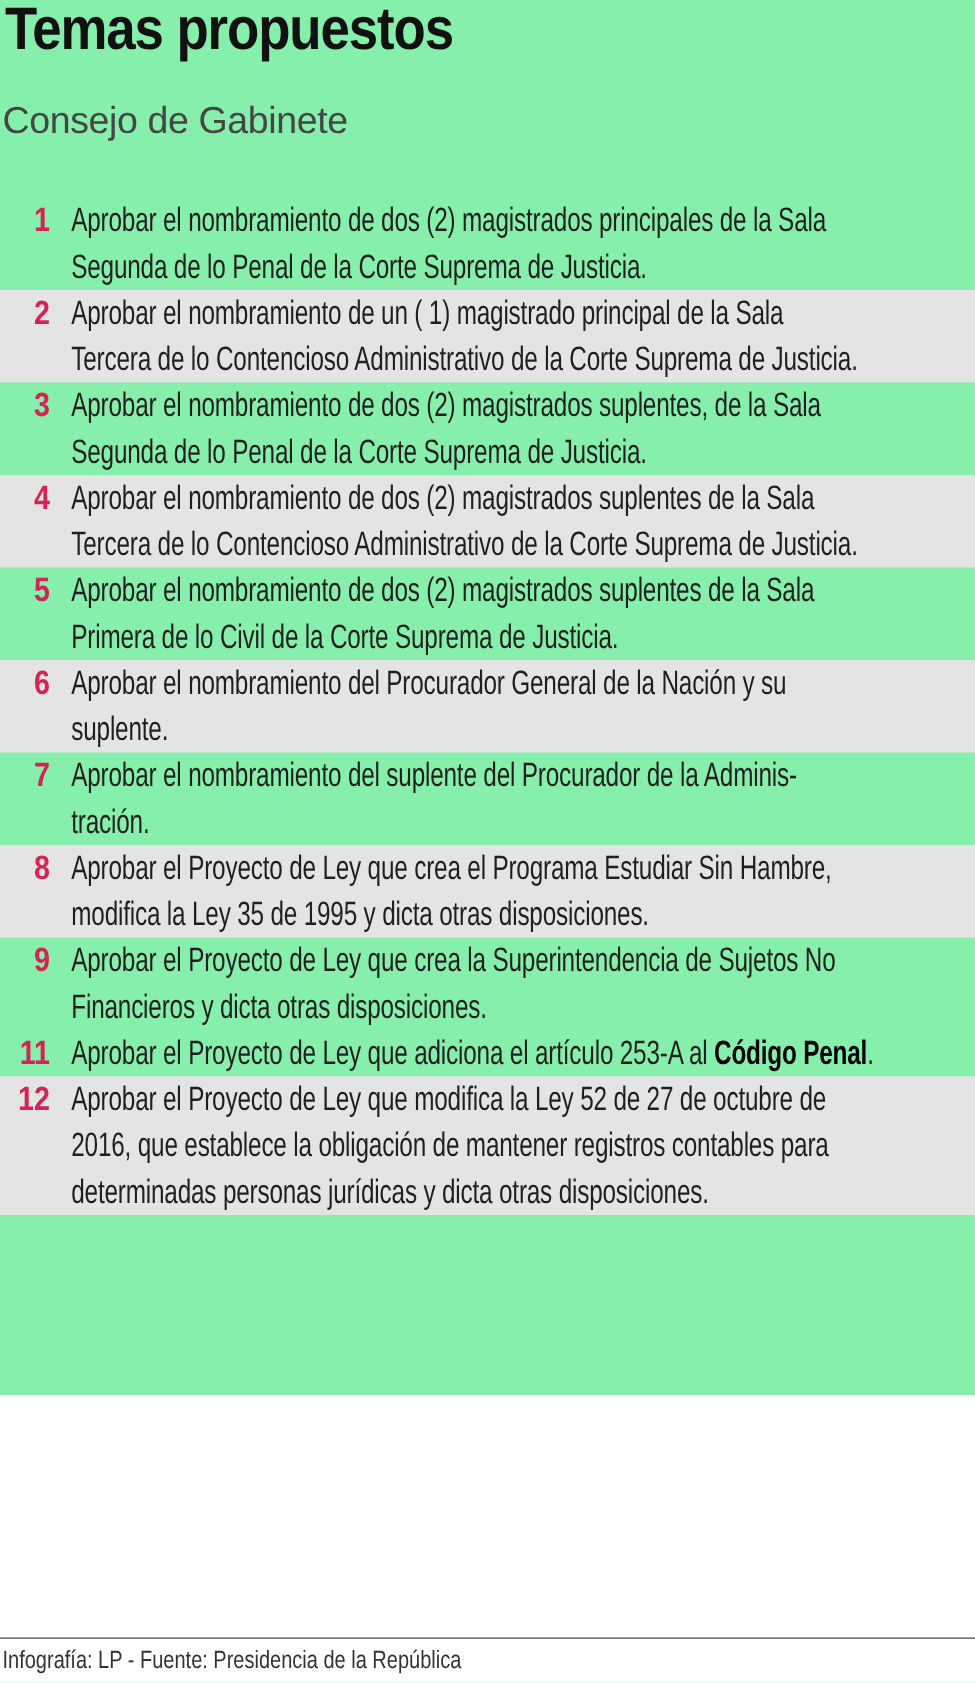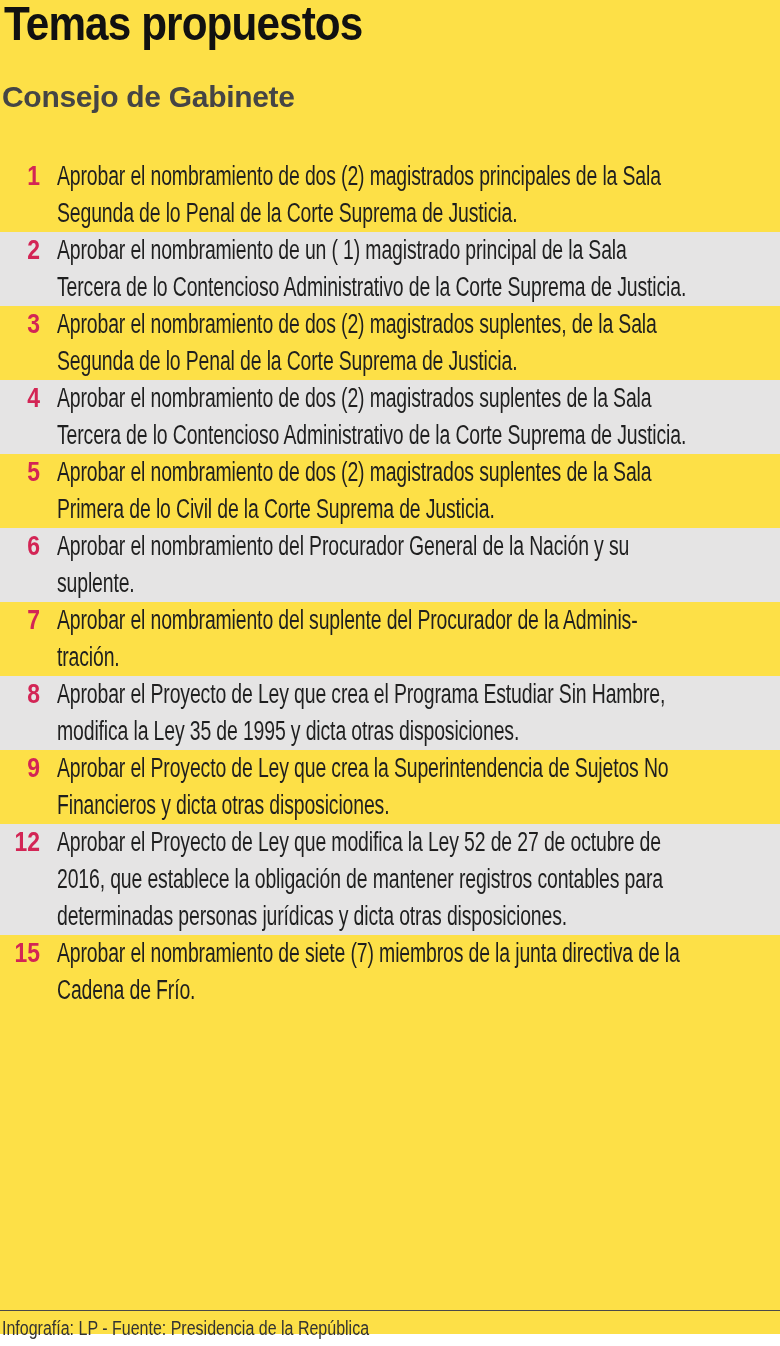--- a/index.html
+++ b/index.html
@@ -13,42 +13,42 @@
     padding: 0;
     width: 780px;
     height: 1346px;
     background: #ffffff;
     overflow: hidden;
     font-family: "Liberation Sans", sans-serif;
   }
   .page {
     position: relative;
     width: 780px;
-    height: 1334px;
-    background: #fde047;
+    height: 1116px;
+    background: #86efac;
   }
   .title {
     position: absolute;
     top: -4px;
     left: 4px;
     margin: 0;
     font-size: 48px;
     font-weight: 700;
     letter-spacing: -1px;
     color: #111111;
     white-space: nowrap;
     transform: scaleX(0.88);
     transform-origin: left top;
   }
   .subtitle {
     position: absolute;
     top: 80px;
     left: 2px;
     font-size: 30px;
-    font-weight: 700;
+    font-weight: 400;
     color: #454545;
     white-space: nowrap;
     letter-spacing: -0.3px;
   }
   .list {
     position: absolute;
     top: 158px;
     left: 0;
     width: 780px;
   }
@@ -167,33 +167,32 @@
           <div class="line"><span>modifica la Ley 35 de 1995 y dicta otras disposiciones.</span></div>
         </div>
       </div>
       <div class="row">
         <span class="num">9</span>
         <div class="txt">
           <div class="line"><span>Aprobar el Proyecto de Ley que crea la Superintendencia de Sujetos No</span></div>
           <div class="line"><span>Financieros y dicta otras disposiciones.</span></div>
         </div>
       </div>
+      <div class="row">
+        <span class="num">11</span>
+        <div class="txt">
+          <div class="line"><span>Aprobar el Proyecto de Ley que adiciona el artículo 253-A al </span><b>Código Penal</b><span>.</span></div>
+        </div>
+      </div>
       <div class="row shaded">
         <span class="num">12</span>
         <div class="txt">
           <div class="line"><span>Aprobar el Proyecto de Ley que modifica la Ley 52 de 27 de octubre de</span></div>
           <div class="line"><span>2016, que establece la obligación de mantener registros contables para</span></div>
           <div class="line"><span>determinadas personas jurídicas y dicta otras disposiciones.</span></div>
-        </div>
-      </div>
-      <div class="row">
-        <span class="num">15</span>
-        <div class="txt">
-          <div class="line"><span>Aprobar el nombramiento de siete (7) miembros de la junta directiva de la</span></div>
-          <div class="line"><span>Cadena de Frío.</span></div>
         </div>
       </div>
     </div>
   <div class="footer">
     <div class="rule"></div>
     <div class="credit">Infografía: LP - Fuente: Presidencia de la República</div>
   </div>
 </div>
 
 </body></html>

